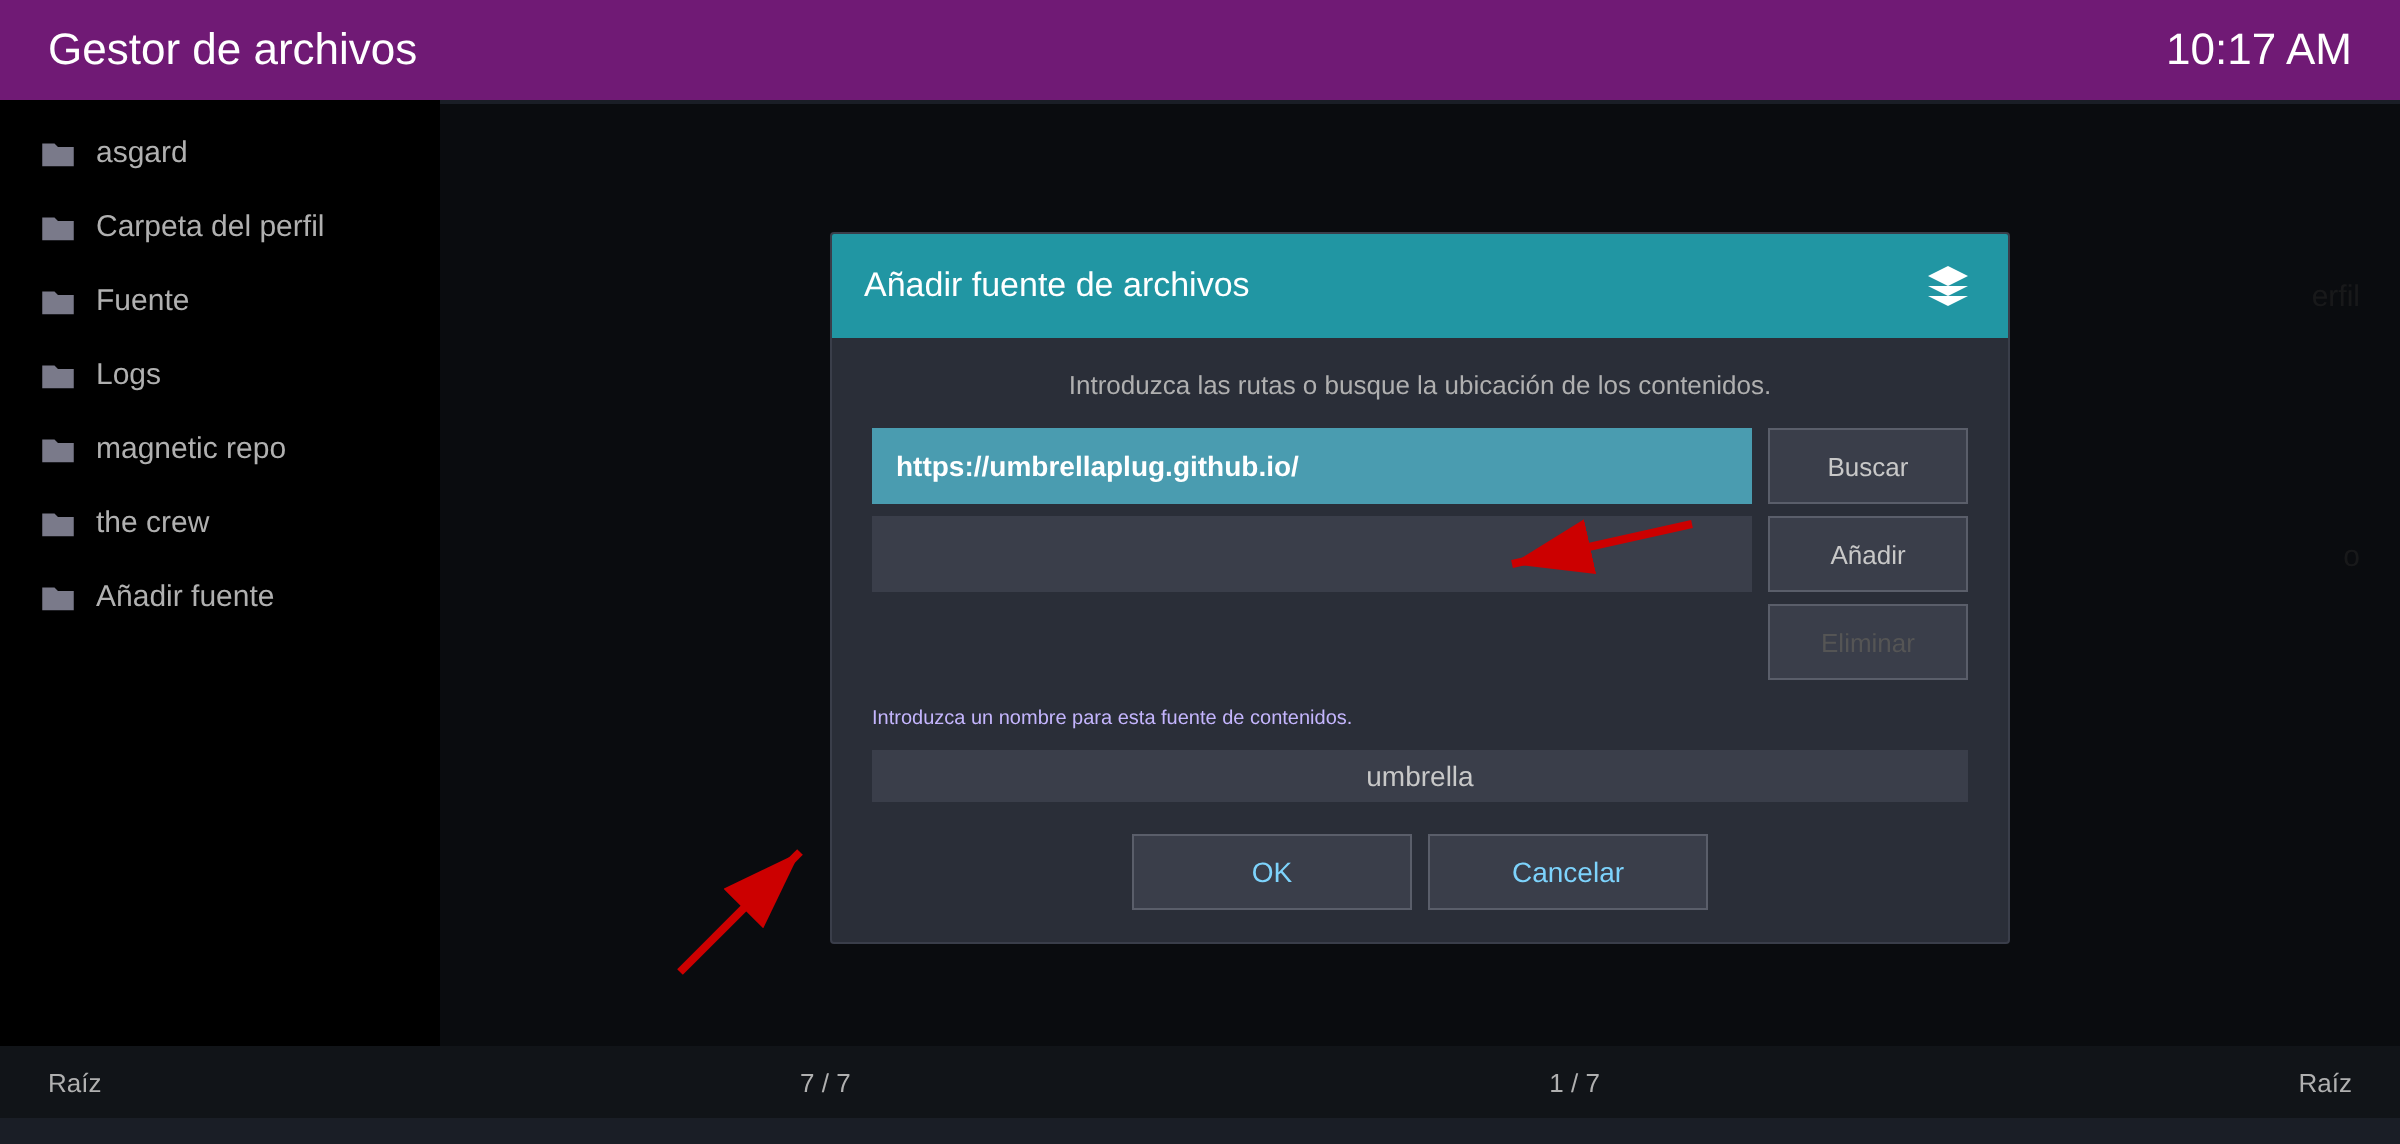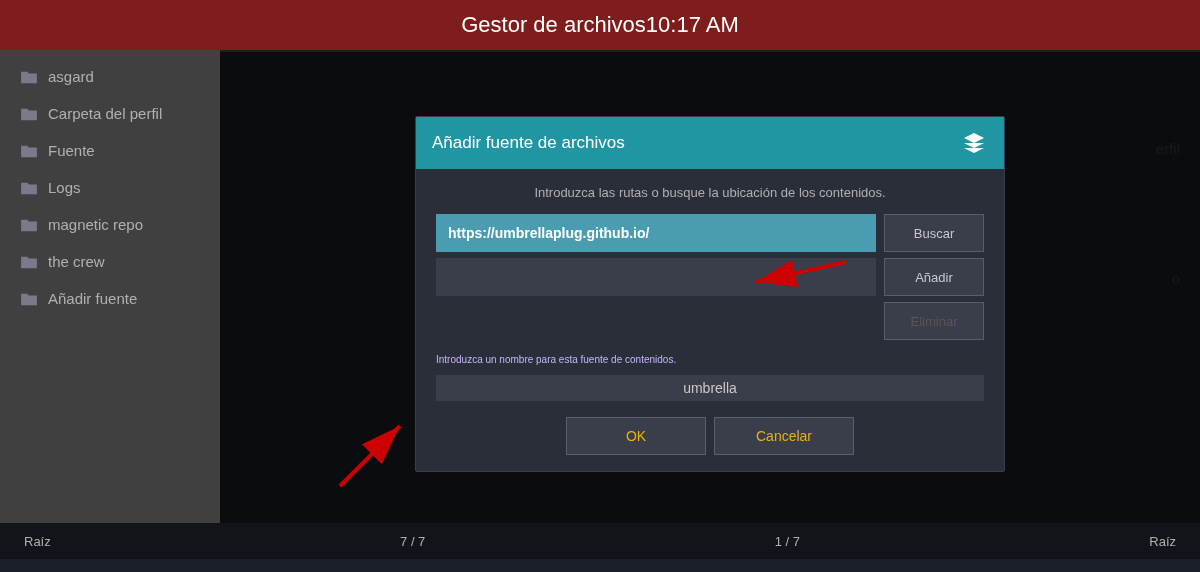--- a/index.html
+++ b/index.html
@@ -10,24 +10,24 @@
       background-color: #1a1e26;
       font-family: 'Arial', sans-serif;
       color: #c8c8c8;
       overflow: hidden;
       position: relative;
     }
 
     
     .top-bar {
       display: flex;
-      justify-content: center;
+      justify-content: space-between;
       align-items: center;
       padding: 12px 24px;
-      background-color: #7f1d1d;
+      background-color: #701a75;
     }
 
     .top-bar-title {
       font-size: 22px;
       color: #ffffff;
       font-weight: 300;
     }
 
     .top-bar-time {
       font-size: 22px;
@@ -37,21 +37,21 @@
 
     
     .main-layout {
       display: flex;
       height: calc(572px - 52px - 36px);
     }
 
     
     .sidebar {
       width: 220px;
-      background-color: #404040;
+      background-color: #000000;
       padding: 8px 0;
       flex-shrink: 0;
     }
 
     .sidebar-item {
       display: flex;
       align-items: center;
       padding: 10px 20px;
       cursor: pointer;
       color: #b0b0b0;
@@ -205,21 +205,21 @@
 
     .dialog-action-row {
       display: flex;
       gap: 8px;
       justify-content: center;
     }
 
     .action-btn {
       background-color: #3a3e4a;
       border: 1px solid #5a5e6a;
-      color: #eab308;
+      color: #7dd3fc;
       padding: 10px 40px;
       font-size: 14px;
       cursor: pointer;
       min-width: 140px;
       text-align: center;
     }
 
     
     .bottom-bar {
       height: 36px;

